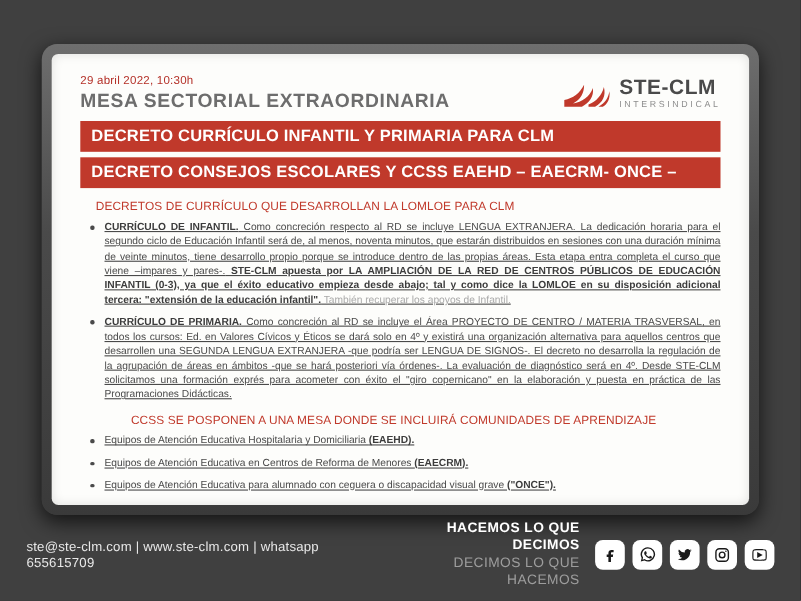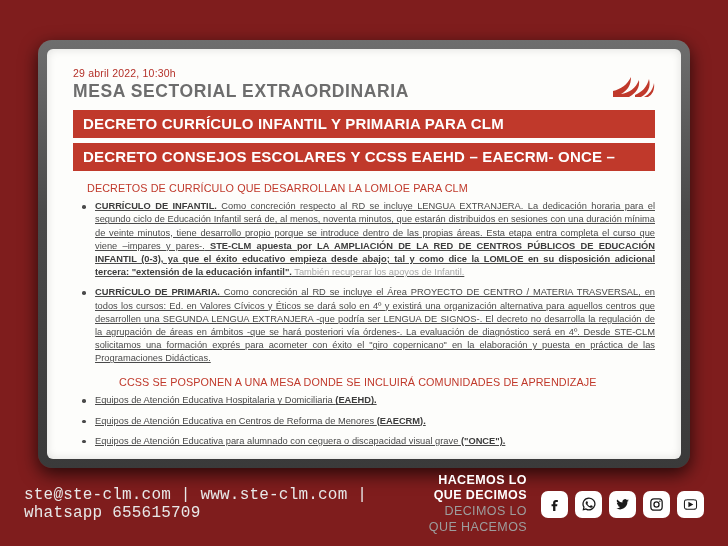--- a/index.html
+++ b/index.html
@@ -6,21 +6,21 @@
   html, body {
     margin: 0; padding: 0;
     width: 728px; height: 546px;
     background: #1c1c1c;
     font-family: "Liberation Sans", sans-serif;
     overflow: hidden;
   }
   .page {
     position: relative;
     width: 728px; height: 546px;
-    background: #7f1d1d;
+    background: #404040;
   }
   
   .board-frame {
     position: absolute;
     left: 38px; top: 40px;
     width: 652px; height: 428px;
     background: linear-gradient(180deg, #6e6e6e 0%, #4a4a4a 40%, #3a3a3a 100%);
     border-radius: 14px;
     box-shadow: 0 6px 18px rgba(0,0,0,.7);
     padding: 9px;
@@ -124,21 +124,21 @@
   .footer {
     position: absolute;
     left: 0; right: 0; bottom: 0;
     height: 78px;
     display: flex;
     align-items: center;
     justify-content: space-between;
     padding: 0 24px 6px 24px;
     color: #ffffff;
   }
-  .contact { font-size: 16px; color: #e8e8e8; letter-spacing: .2px; font-family: Liberation Mono, monospace; }
+  .contact { font-size: 12px; color: #e8e8e8; letter-spacing: .2px; }
   .footer-right { display: flex; align-items: center; gap: 14px; }
   .slogan { text-align: right; line-height: 1.25; }
   .slogan .l1 { font-size: 12.5px; font-weight: bold; color: #ffffff; letter-spacing: .4px; }
   .slogan .l2 { font-size: 12.5px; color: #9d9d9d; letter-spacing: .4px; text-align: right; }
   .socials { display: flex; gap: 7px; }
   .social {
     width: 27px; height: 27px;
     border-radius: 7px;
     background: #ffffff;
     display: flex; align-items: center; justify-content: center;
@@ -167,20 +167,24 @@
           <div class="logo">
             <span class="logo-mark">
               <svg viewBox="0 0 44 30" width="44" height="30" aria-hidden="true">
                 <g fill="#c0392b">
                   <path d="M2 22 C10 20 16 16 20 8 C20 16 17 21 10 25 C18 24 25 19 28 11 C29 19 25 24 18 28 L2 28 Z"></path>
                   <path d="M24 26 C31 23 36 18 38 10 C40 18 37 24 30 28 L24 28 Z"></path>
                   <path d="M33 28 C39 25 42 20 43 14 C44 21 41 26 37 28 Z"></path>
                 </g>
               </svg>
             </span>
+            <span class="logo-text">
+              <div class="logo-name">STE-CLM</div>
+              <div class="logo-sub">INTERSINDICAL</div>
+            </span>
           </div>
         </div>
 
         <div class="banner">DECRETO CURRÍCULO INFANTIL Y PRIMARIA PARA CLM</div>
         <div class="banner banner2">DECRETO CONSEJOS ESCOLARES Y CCSS EAEHD – EAECRM- ONCE –</div>
 
         <div class="section-title">DECRETOS DE CURRÍCULO QUE DESARROLLAN LA LOMLOE PARA CLM</div>
         <ul class="bullets">
           <li>
             <span class="b">CURRÍCULO DE INFANTIL.</span><span> Como concreción respecto al RD se incluye LENGUA EXTRANJERA. La dedicación horaria para el segundo ciclo de Educación Infantil será de, al menos, noventa minutos, que estarán distribuidos en sesiones con una duración mínima de veinte minutos, tiene desarrollo propio porque se introduce dentro de las propias áreas. Esta etapa entra completa el curso que viene –impares y pares-.</span><span class="b"> STE-CLM apuesta por LA AMPLIACIÓN DE LA RED DE CENTROS PÚBLICOS DE EDUCACIÓN INFANTIL (0-3), ya que el éxito educativo empieza desde abajo; tal y como dice la LOMLOE en su disposición adicional tercera: "extensión de la educación infantil".</span><span class="grey"> También recuperar los apoyos de Infantil.</span>

